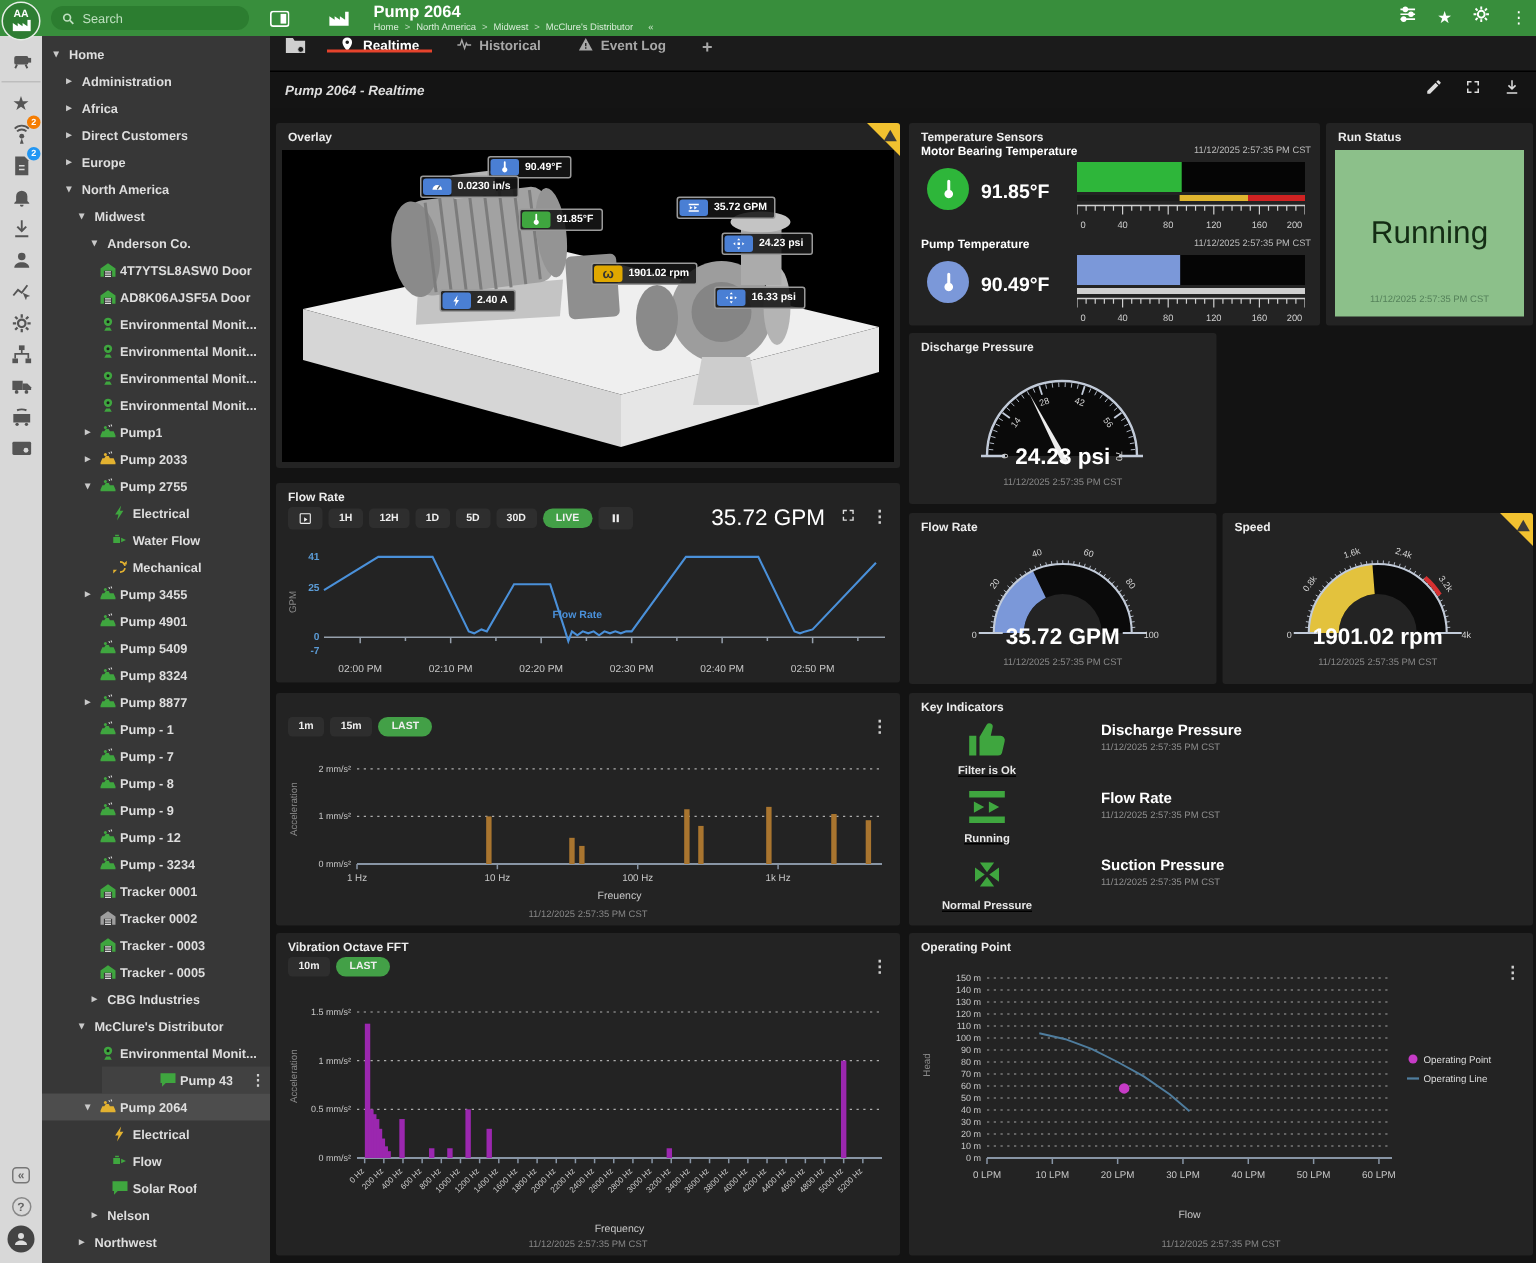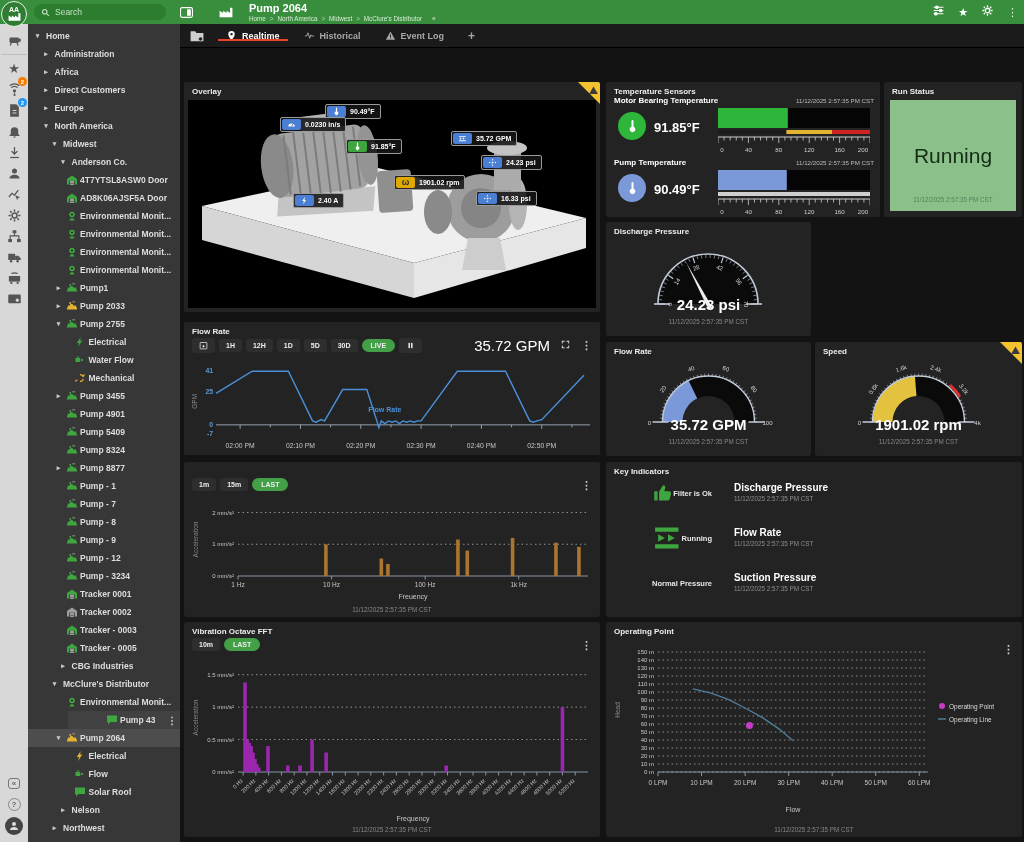--- a/index.html
+++ b/index.html
@@ -31,21 +31,21 @@
   #sidebar{position:absolute;left:28px;top:24px;width:152px;bottom:0;background:#373737;z-index:10;padding-top:3px;box-sizing:border-box;overflow:hidden;}
   .trow{height:18px;display:flex;align-items:center;font-size:8.5px;font-weight:bold;color:#dedede;white-space:nowrap;position:relative;cursor:pointer;}
   .trow.sel{background:#4d4d4d;}
   .trow.hov{background:#414141;margin-left:40px;}
   .caret{width:13px;text-align:center;color:#c9c9c9;font-size:7px;flex:none;}
   .ticon{width:13px;flex:none;display:flex;align-items:center;justify-content:center;}
   .tlab{overflow:hidden;text-overflow:clip;padding-left:2px;}
   .tkebab{position:absolute;right:3px;color:#cfcfcf;font-size:10px;}
   
   #main{position:absolute;left:180px;top:24px;right:0;bottom:0;background:#131313;}
-  #tabbar{position:absolute;left:0;top:0;right:0;height:23px;background:#1b1b1b;display:flex;align-items:center;border-bottom:1px solid #000;}
+  #tabbar{position:absolute;left:0;top:0;right:0;height:23px;background:#1b1b1b;display:flex;align-items:flex-start;border-bottom:1px solid #000;}
   .tab{display:flex;align-items:center;gap:5px;padding:0 12px;color:#a7a7a7;font-size:9px;font-weight:bold;cursor:pointer;position:relative;}
   .tab.active{color:#fff;}
   .tab.active::after{content:"";position:absolute;left:4px;right:4px;bottom:0;height:2.5px;background:#e5432c;}
   #folderic{display:flex;align-items:center;padding:0 10px;color:#cfcfcf;}
   #titlerow{position:absolute;left:0;top:24px;right:0;height:24px;background:#141414;display:flex;align-items:center;}
   #ptitle{color:#ddd;font-size:9px;font-weight:bold;font-style:italic;margin-left:10px;}
   #trow-ic{position:absolute;right:10px;display:flex;gap:14px;color:#ddd;align-items:center;}
   
   .widget{position:absolute;background:#232323;border-radius:2px;overflow:hidden;}
   .whead{font-size:8px;font-weight:bold;color:#ececec;padding:5px 8px 2px;}
@@ -79,21 +79,21 @@
   #fc-right{position:absolute;right:8px;top:14px;display:flex;gap:10px;align-items:center;color:#ddd;}
   #fc-val{font-size:15px;color:#fff;}
   #fc-chart{position:absolute;left:6px;top:38px;}
   
   .tools{position:absolute;left:8px;top:16px;display:flex;gap:4px;align-items:center;}
   .wkebab{position:absolute;right:8px;top:18px;}
   .chartbox{position:absolute;left:6px;}
   .bts{position:absolute;left:0;right:0;bottom:4px;}
   
   .kirow{position:absolute;left:0;width:100%;}
-  .kiic{position:absolute;left:46px;display:flex;flex-direction:row;align-items:center;width:60px;}
+  .kiic{position:absolute;left:22px;display:flex;flex-direction:column;align-items:center;width:60px;text-decoration:underline;}
   .kicap{font-size:7.5px;font-weight:bold;color:#e8e8e8;margin-top:1px;white-space:nowrap;}
   .kititle{position:absolute;left:128px;font-size:10px;font-weight:bold;color:#fff;}
   .kits{position:absolute;left:128px;font-size:6.3px;color:#8e8e8e;}
 </style>
 </head>
 <body>
 
 <div id="topbar">
   <div id="logo">
     <div class="aa">AA</div>
@@ -720,20 +720,35 @@
       </div>
       <div class="tab">
         <svg width="11" height="11" viewBox="0 0 24 24" fill="#a7a7a7">
           <path d="M12 3l10 18H2z"></path>
           <path d="M11 10h2v5h-2zM11 16.5h2v2h-2z" fill="#1b1b1b"></path>
         </svg>
         <span>Event Log</span>
       </div>
       <div class="tab" style="font-size:12px;">+</div>
     </div>
+  <div id="titlerow">
+    <span id="ptitle">Pump 2064 - Realtime</span>
+    <span id="trow-ic">
+      <span><svg width="12" height="12" viewBox="0 0 24 24" fill="#ddd">
+            <path d="M3 17.2V21h3.8L17.8 10 14 6.2zM20.7 7.1a1 1 0 000-1.4l-2.4-2.4a1 1 0 00-1.4 0l-1.8 1.8 3.8 3.8z"></path>
+          </svg></span>
+      <span><svg width="12" height="12" viewBox="0 0 24 24" fill="#ddd">
+            <path d="M4 4h6v2H6v4H4zM14 4h6v6h-2V6h-4zM4 14h2v4h4v2H4zM18 14h2v6h-6v-2h4z"></path>
+          </svg></span>
+      <span><svg width="12" height="12" viewBox="0 0 24 24" fill="#ddd">
+            <path d="M11 3h2v9l3-3 1.5 1.5L12 16 6.5 10.5 8 9l3 3z"></path>
+            <path d="M5 19h14v2H5z"></path>
+          </svg></span>
+    </span>
+  </div>
 
   <div class="widget" id="w-overlay" style="left:4px;top:58px;width:416px;height:230px;">
     <div class="whead">Overlay</div>
     <div id="ov-body"><svg width="408" height="208" viewBox="0 0 408 208">
           <polygon points="14,106 190,68 398,118 226,163" fill="#efefef"></polygon>
           <polygon points="14,106 226,163 226,198 14,140" fill="#d6d6d6"></polygon>
           <polygon points="226,163 398,118 398,148 226,198" fill="#e6e6e6"></polygon>
           <g transform="rotate(-7 140 70)">
             <polygon points="88,88 185,92 180,116 84,110" fill="#c4c4c4"></polygon>
             <rect x="88" y="28" width="92" height="64" rx="10" fill="#a2a2a2"></rect>

